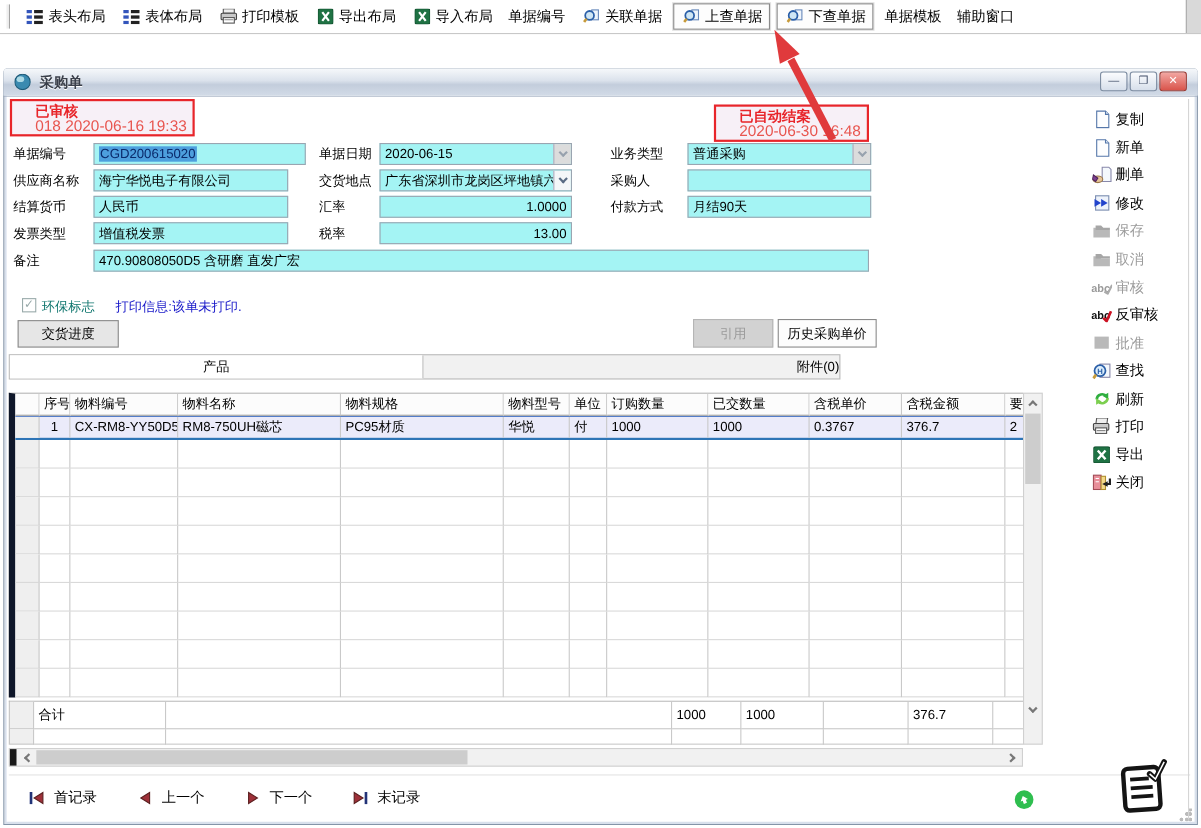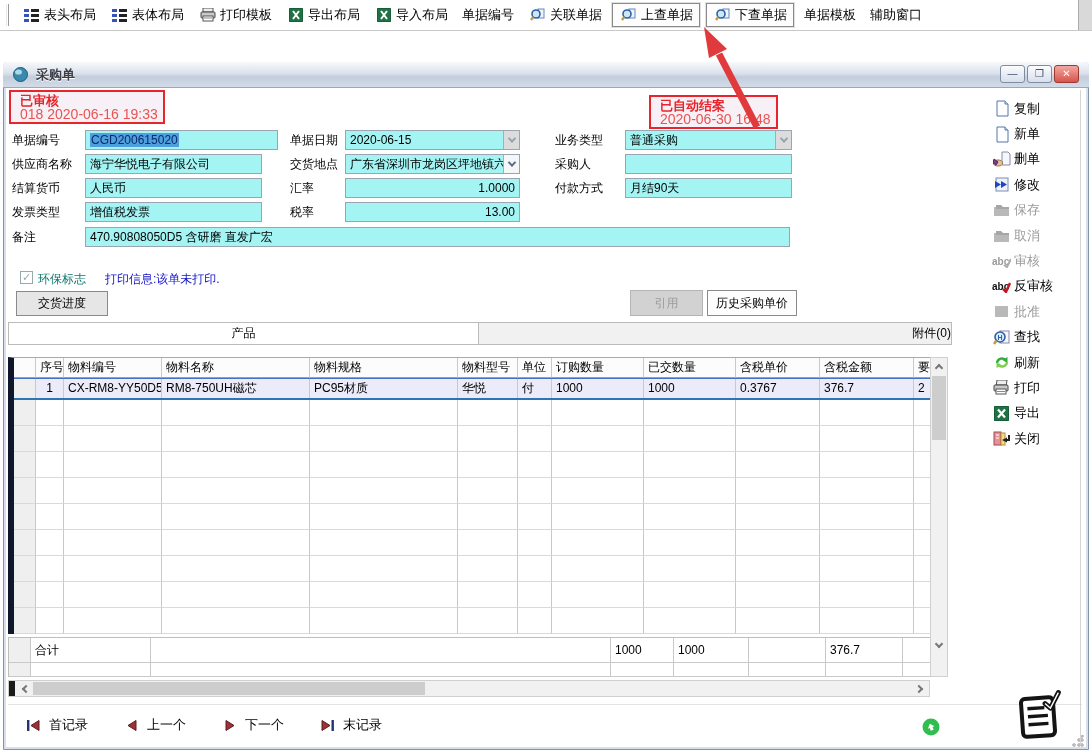--- a/index.html
+++ b/index.html
@@ -15,21 +15,21 @@
 
   
   .win { position:absolute; left:3px; top:62px; width:1086px; height:688px; background:#fff; border:1px solid #8494a8; border-radius:4px 4px 0 0; box-shadow:inset 0 0 0 2px #d8e0ec; }
   .titlebar { position:absolute; left:3px; top:62px; width:1086px; height:26px; border-radius:4px 4px 0 0; background:linear-gradient(#f7f9fb, #dbe2ec 45%, #c3cddc 60%, #d2dbe7); display:flex; align-items:center; padding:0 8px; border-bottom:1px solid #9aa8bc; }
   .title-text { font-size:13px; font-weight:bold; color:#3a3f4a; text-shadow:0 1px 0 #ffffff; margin-left:6px; }
   .win-controls { position:absolute; right:10px; top:3px; display:flex; gap:2px; }
   .wc-btn { width:25px; height:18px; border:1px solid #7e8da2; border-radius:3px; background:linear-gradient(#fbfcfe,#d7dfeb); font-size:10px; line-height:16px; text-align:center; color:#44506a; }
   .wc-btn.close { background:linear-gradient(#f2a7a2,#d9544b); color:#fff; font-weight:bold; border-color:#9c3a33; }
 
   
-  .status-box { position:absolute; border:2px solid #e8252a; background:#f7f0f7; padding:1px 5px 2px 9px; }
+  .status-box { position:absolute; border:2px solid #e8252a; background:#f7f0f7; padding:1px 5px 2px 21px; }
   .status-box .l1 { font-size:13px; font-weight:bold; color:#e8252a; line-height:15px; }
   .status-box .l2 { font-size:14px; color:#e8554f; line-height:12px; }
 
   
   .lbl { position:absolute; font-size:12px; height:20px; line-height:20px; color:#000; white-space:nowrap; }
   .fld { position:absolute; height:20px; background:#a4f4f4; border:1px solid #9aa5b1; font-size:12px; line-height:18px; padding:0 4px; color:#000; white-space:nowrap; overflow:hidden; }
   .fld.num { text-align:right; }
   .sel-text { background:#4d9fdd; color:#0a2a6b; padding:0 1px; }
   .arrow-btn { position:absolute; right:0; top:0; bottom:0; width:16px; background:#dcdcdc; border-left:1px solid #aab; display:flex; align-items:center; justify-content:center; }
   .arrow-btn.lite { background:#f4f6f8; }
@@ -37,21 +37,21 @@
   .chev.dark { border-color:#5a6b84; }
 
   
   .checkbox { position:absolute; width:13px; height:13px; border:1px solid #9aa; background:#fff; font-size:11px; line-height:11px; text-align:center; color:#9aa; }
   .blue-text { position:absolute; font-size:12px; color:#1515c8; white-space:nowrap; }
   .btn { position:absolute; font-size:12px; text-align:center; border:1px solid #8a8a8a; background:#e6e6e6; color:#000; }
   .btn.white { background:#fdfdfd; }
   .btn.disabled { background:#d2d2d2; color:#9b9b9b; border-color:#b5b5b5; }
 
   
-  .tabstrip { position:absolute; left:8px; top:322px; width:944px; height:23px; border:1px solid #bbb; display:flex; background:#f1f1f1; }
+  .tabstrip { position:absolute; left:8px; top:322px; width:756px; height:23px; border:1px solid #bbb; display:flex; background:#f1f1f1; }
   .tab { font-size:12px; text-align:center; line-height:21px; }
   .tab.active { background:#fff; border-right:1px solid #bbb; }
 
   
   .grid { position:absolute; left:8px; top:357px; width:922px; background:#fff; border-top:1px solid #a9a9a9; border-left:6px solid #0f172a; }
   .g-row { display:flex; }
   .g-cell { border-right:1px solid #c9c9c9; border-bottom:1px solid #d9d9d9; font-size:12px; padding:0 4px; overflow:hidden; white-space:nowrap; flex:none; }
   .g-head .g-cell { background:#fcfcfc; border-bottom:1px solid #9f9f9f; height:20px; line-height:19px; }
   .g-data { background:#ebebfa; border-top:1px solid #4472c4; border-bottom:2px solid #2e75b6; }
   .g-data .g-cell { height:19px; line-height:19px; border-bottom:none; }

